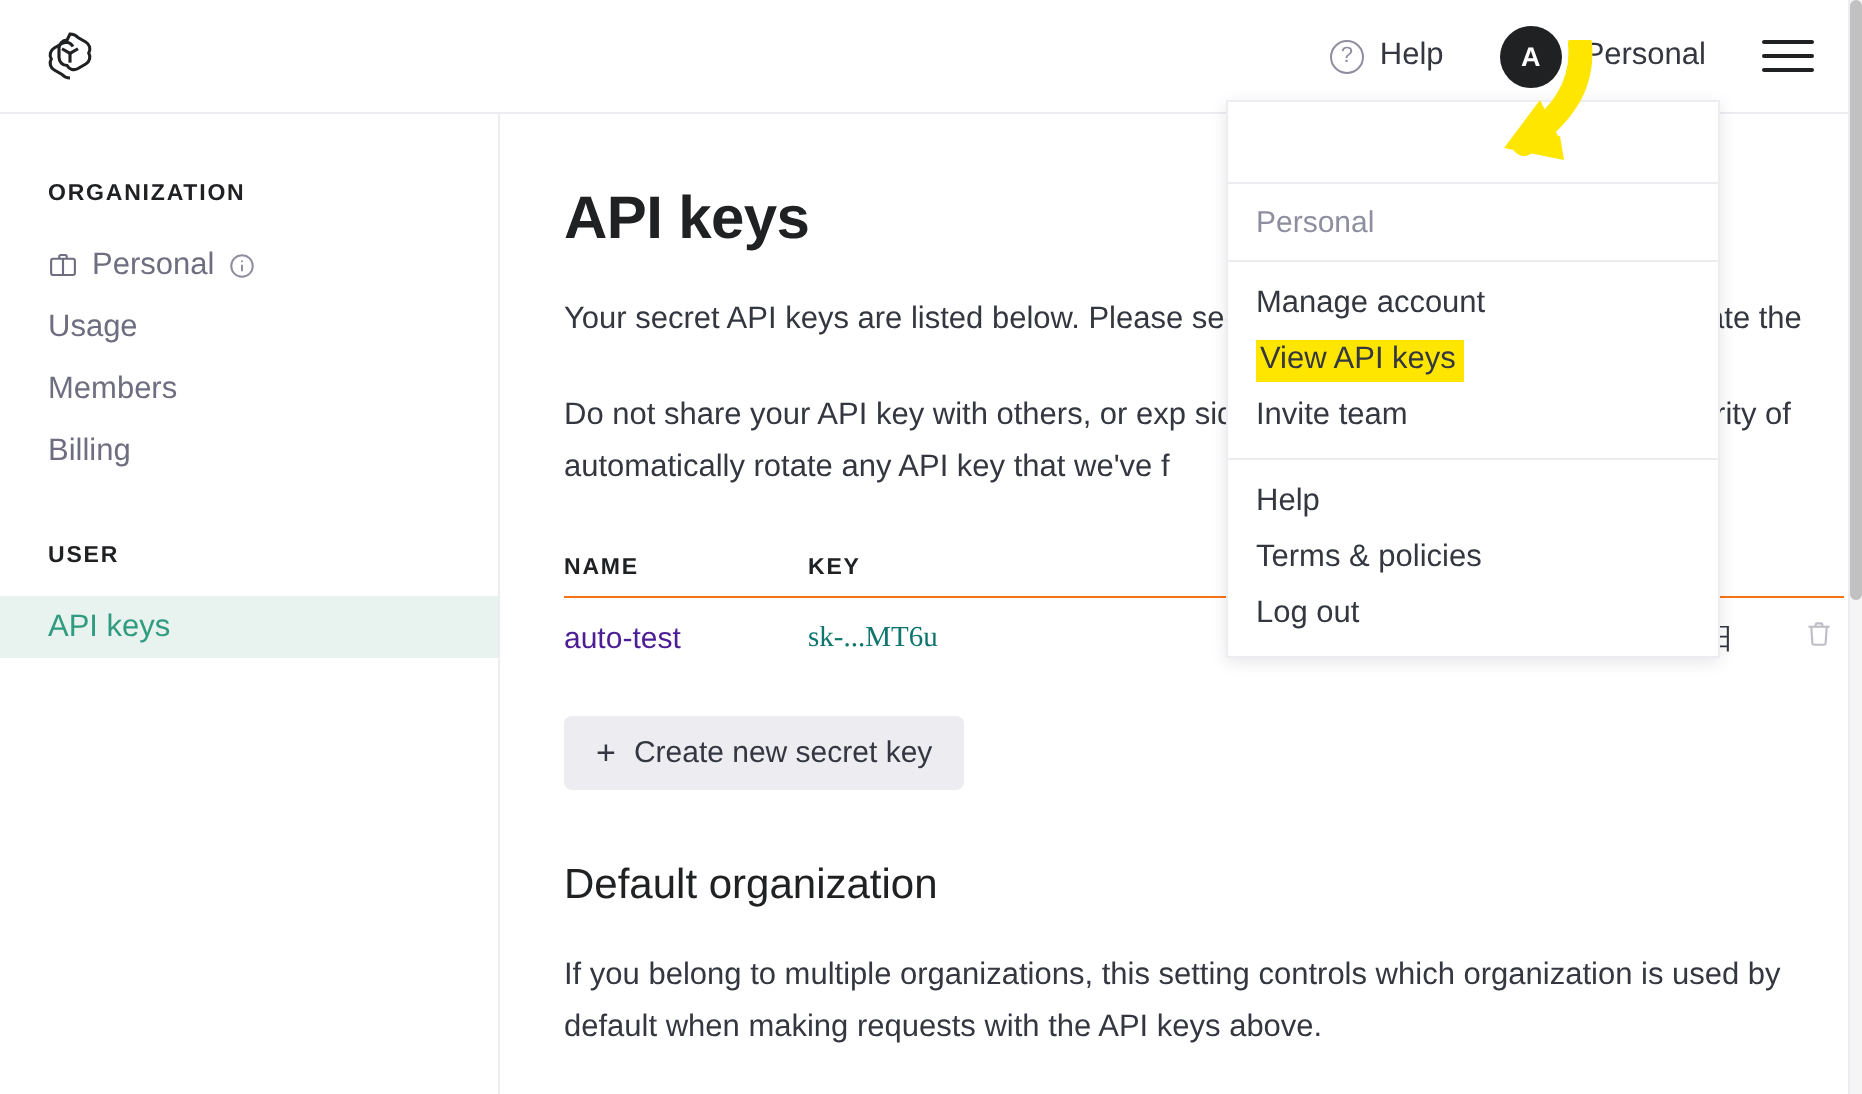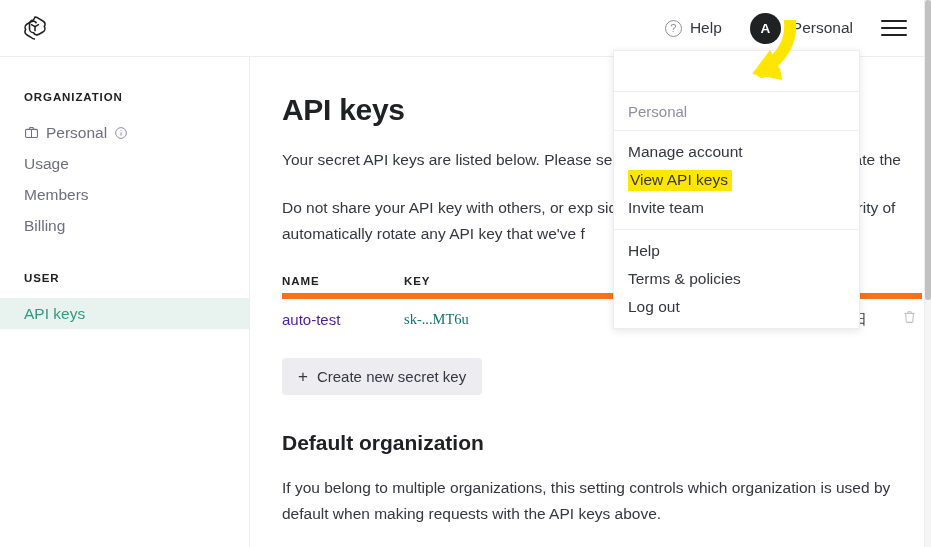--- a/index.html
+++ b/index.html
@@ -78,21 +78,21 @@
   .body-p {
     font-size: 15.5px; line-height: 26px; color: #353740;
     margin-top: 20px; width: 625px;
   }
   .body-p.tight { margin-top: 22px; }
 
   
   #keys-table { margin-top: 22px; width: 640px; }
   .tbl-head {
     display: flex; align-items: center; height: 30px;
-    border-bottom: 6px solid #f97316;
+    border-bottom: 1px solid #f97316;
   }
   .tbl-head .th {
     font-size: 11.5px; font-weight: 700; letter-spacing: 0.9px; color: #202123;
   }
   .tbl-row { display: flex; align-items: center; height: 40px; }
   .c-name  { width: 122px; }
   .c-key   { width: 227px; }
   .c-date1 { width: 118px; text-align: right; }
   .c-date2 { width: 118px; text-align: right; padding-left: 12px; }
   .c-trash { width: 50px; text-align: right; }
@@ -103,21 +103,21 @@
 
   #create-key-btn {
     margin-top: 19px; display: inline-flex; align-items: center; gap: 9px;
     background: #ececf1; border: none; border-radius: 4px;
     padding: 10px 16px; font-size: 15px; color: #353740;
     font-family: "Liberation Sans", sans-serif; cursor: pointer;
   }
   #create-key-btn .plus { font-size: 17px; line-height: 1; }
 
   #default-org-title {
-    margin-top: 36px; font-size: 21px; font-weight: 700; color: #202123;
+    margin-top: 36px; font-size: 21px; font-weight: 400; color: #202123;
   }
 
   
   #dropdown {
     position: absolute; top: 50px; left: 613px;
     width: 247px; background: #fff;
     border: 1px solid #ececf1;
     box-shadow: 0 2px 8px rgba(0,0,0,.10);
     z-index: 40; padding: 0;
   }

